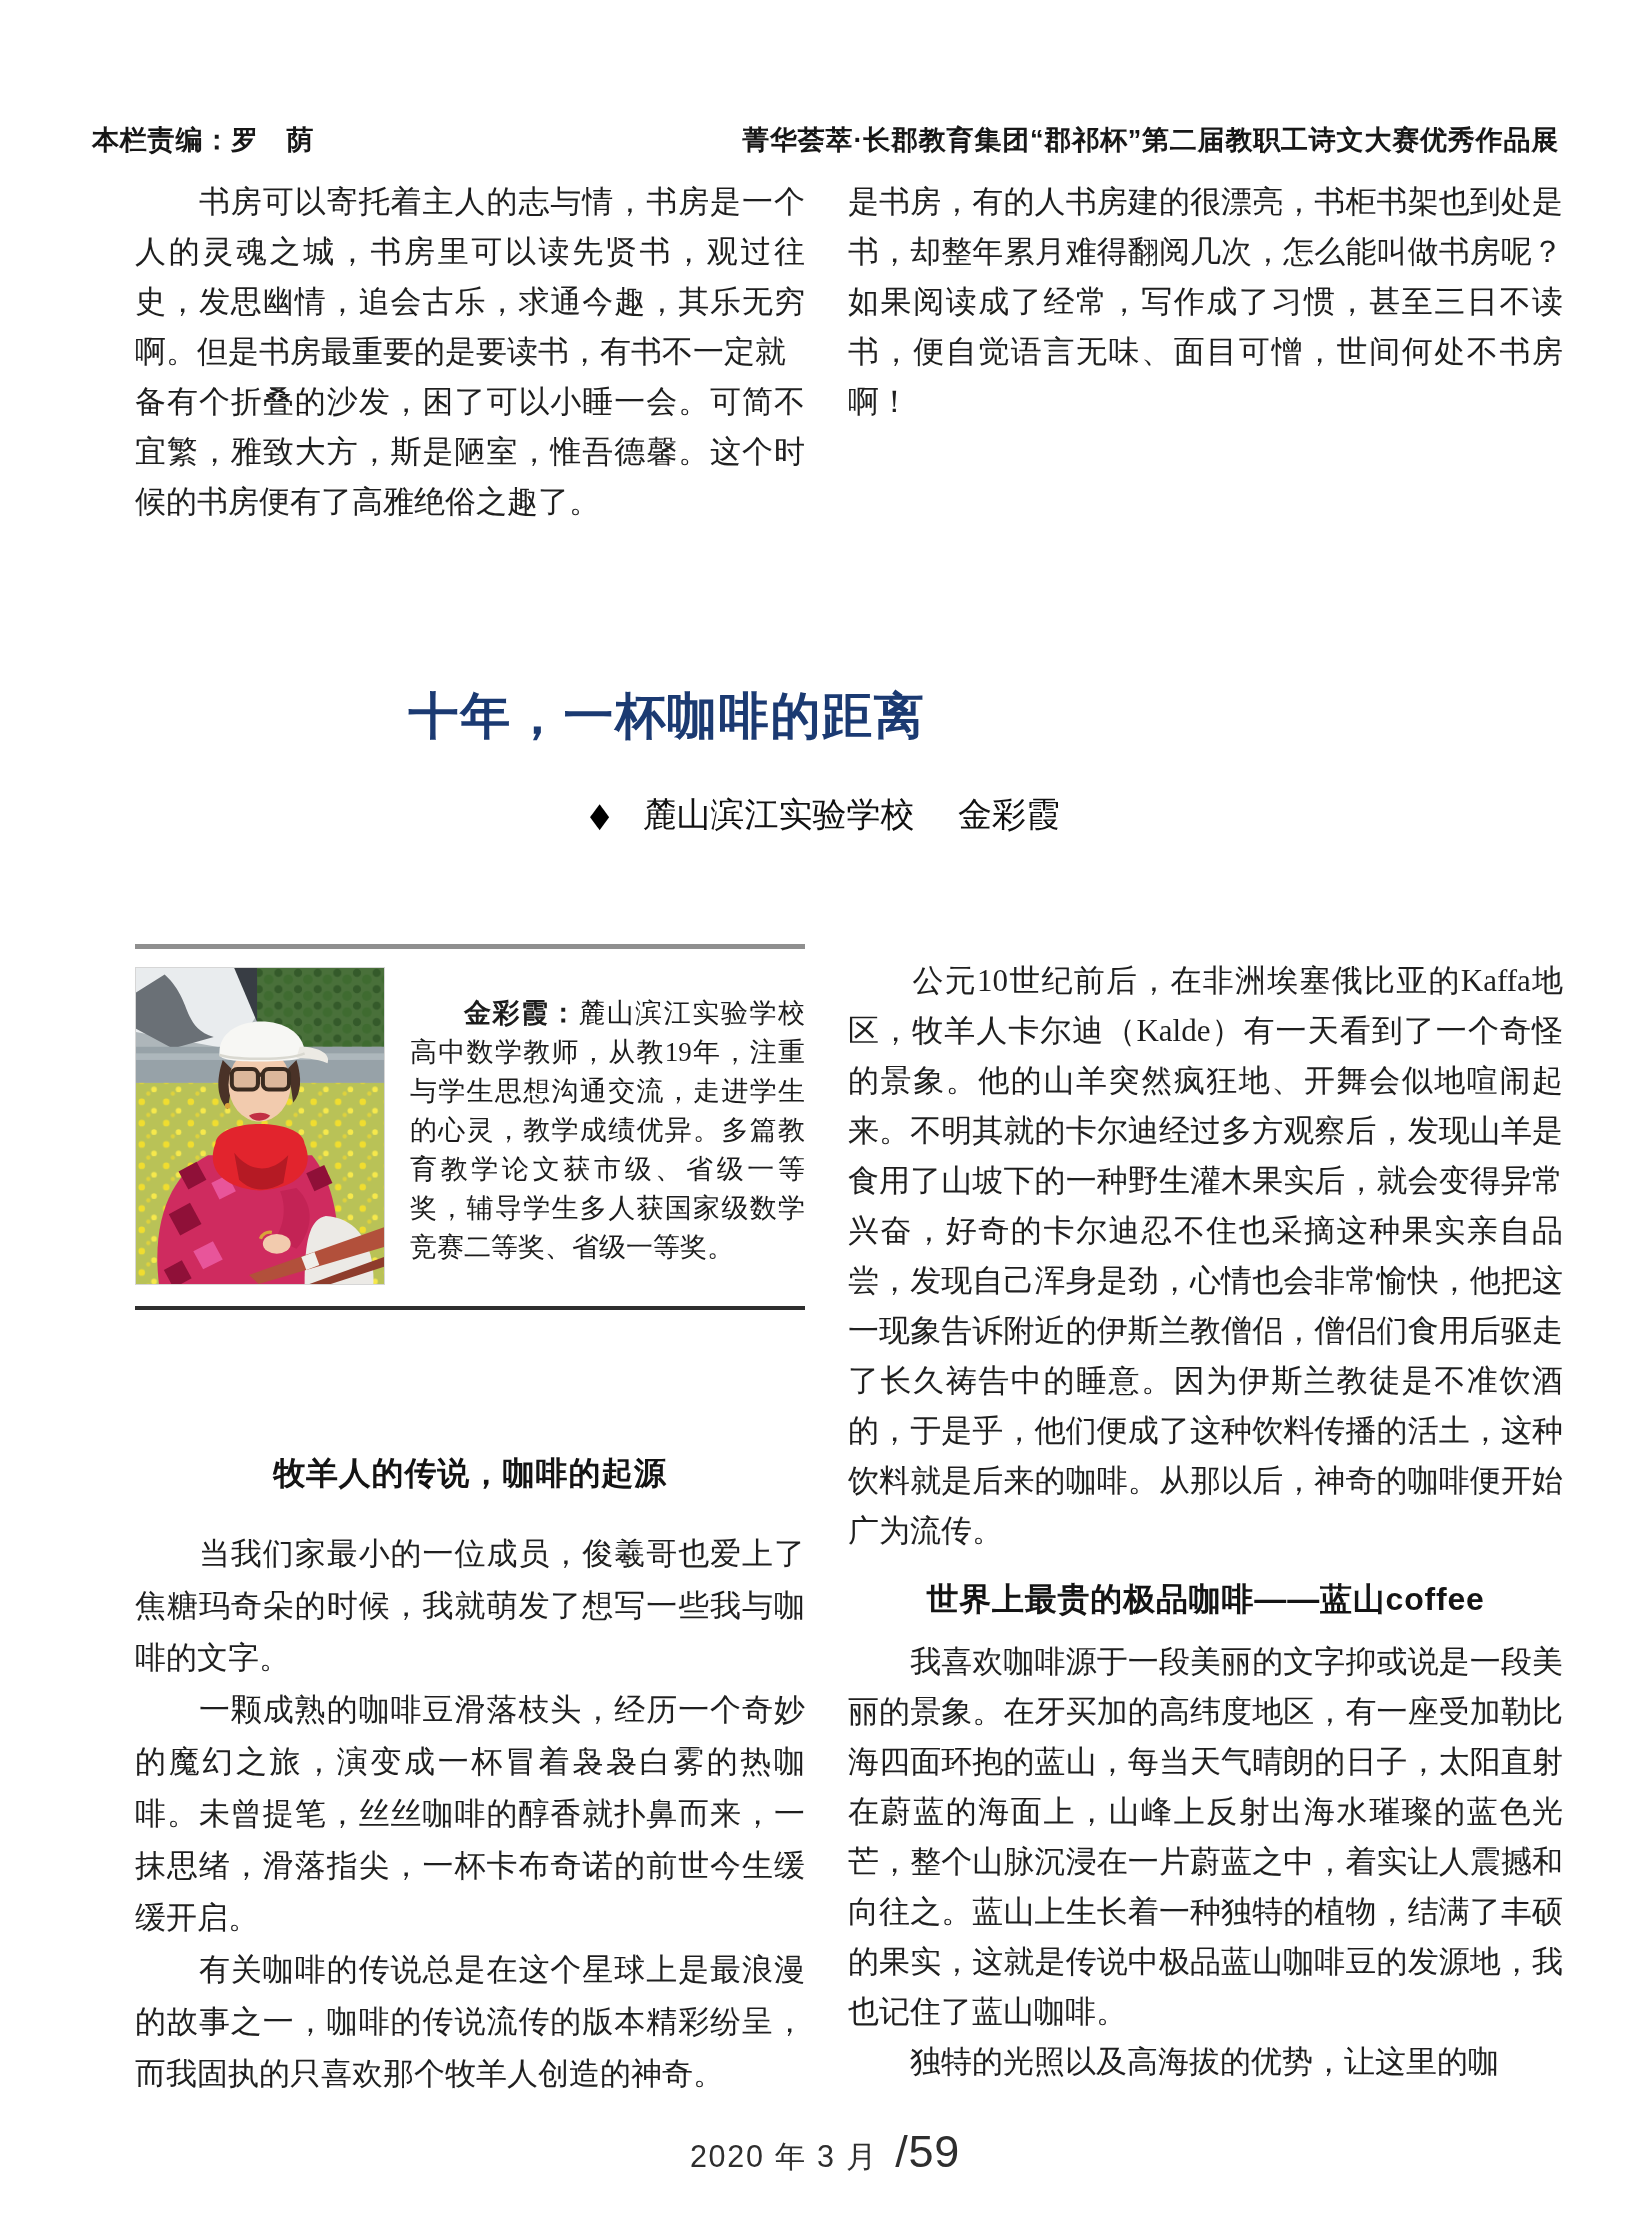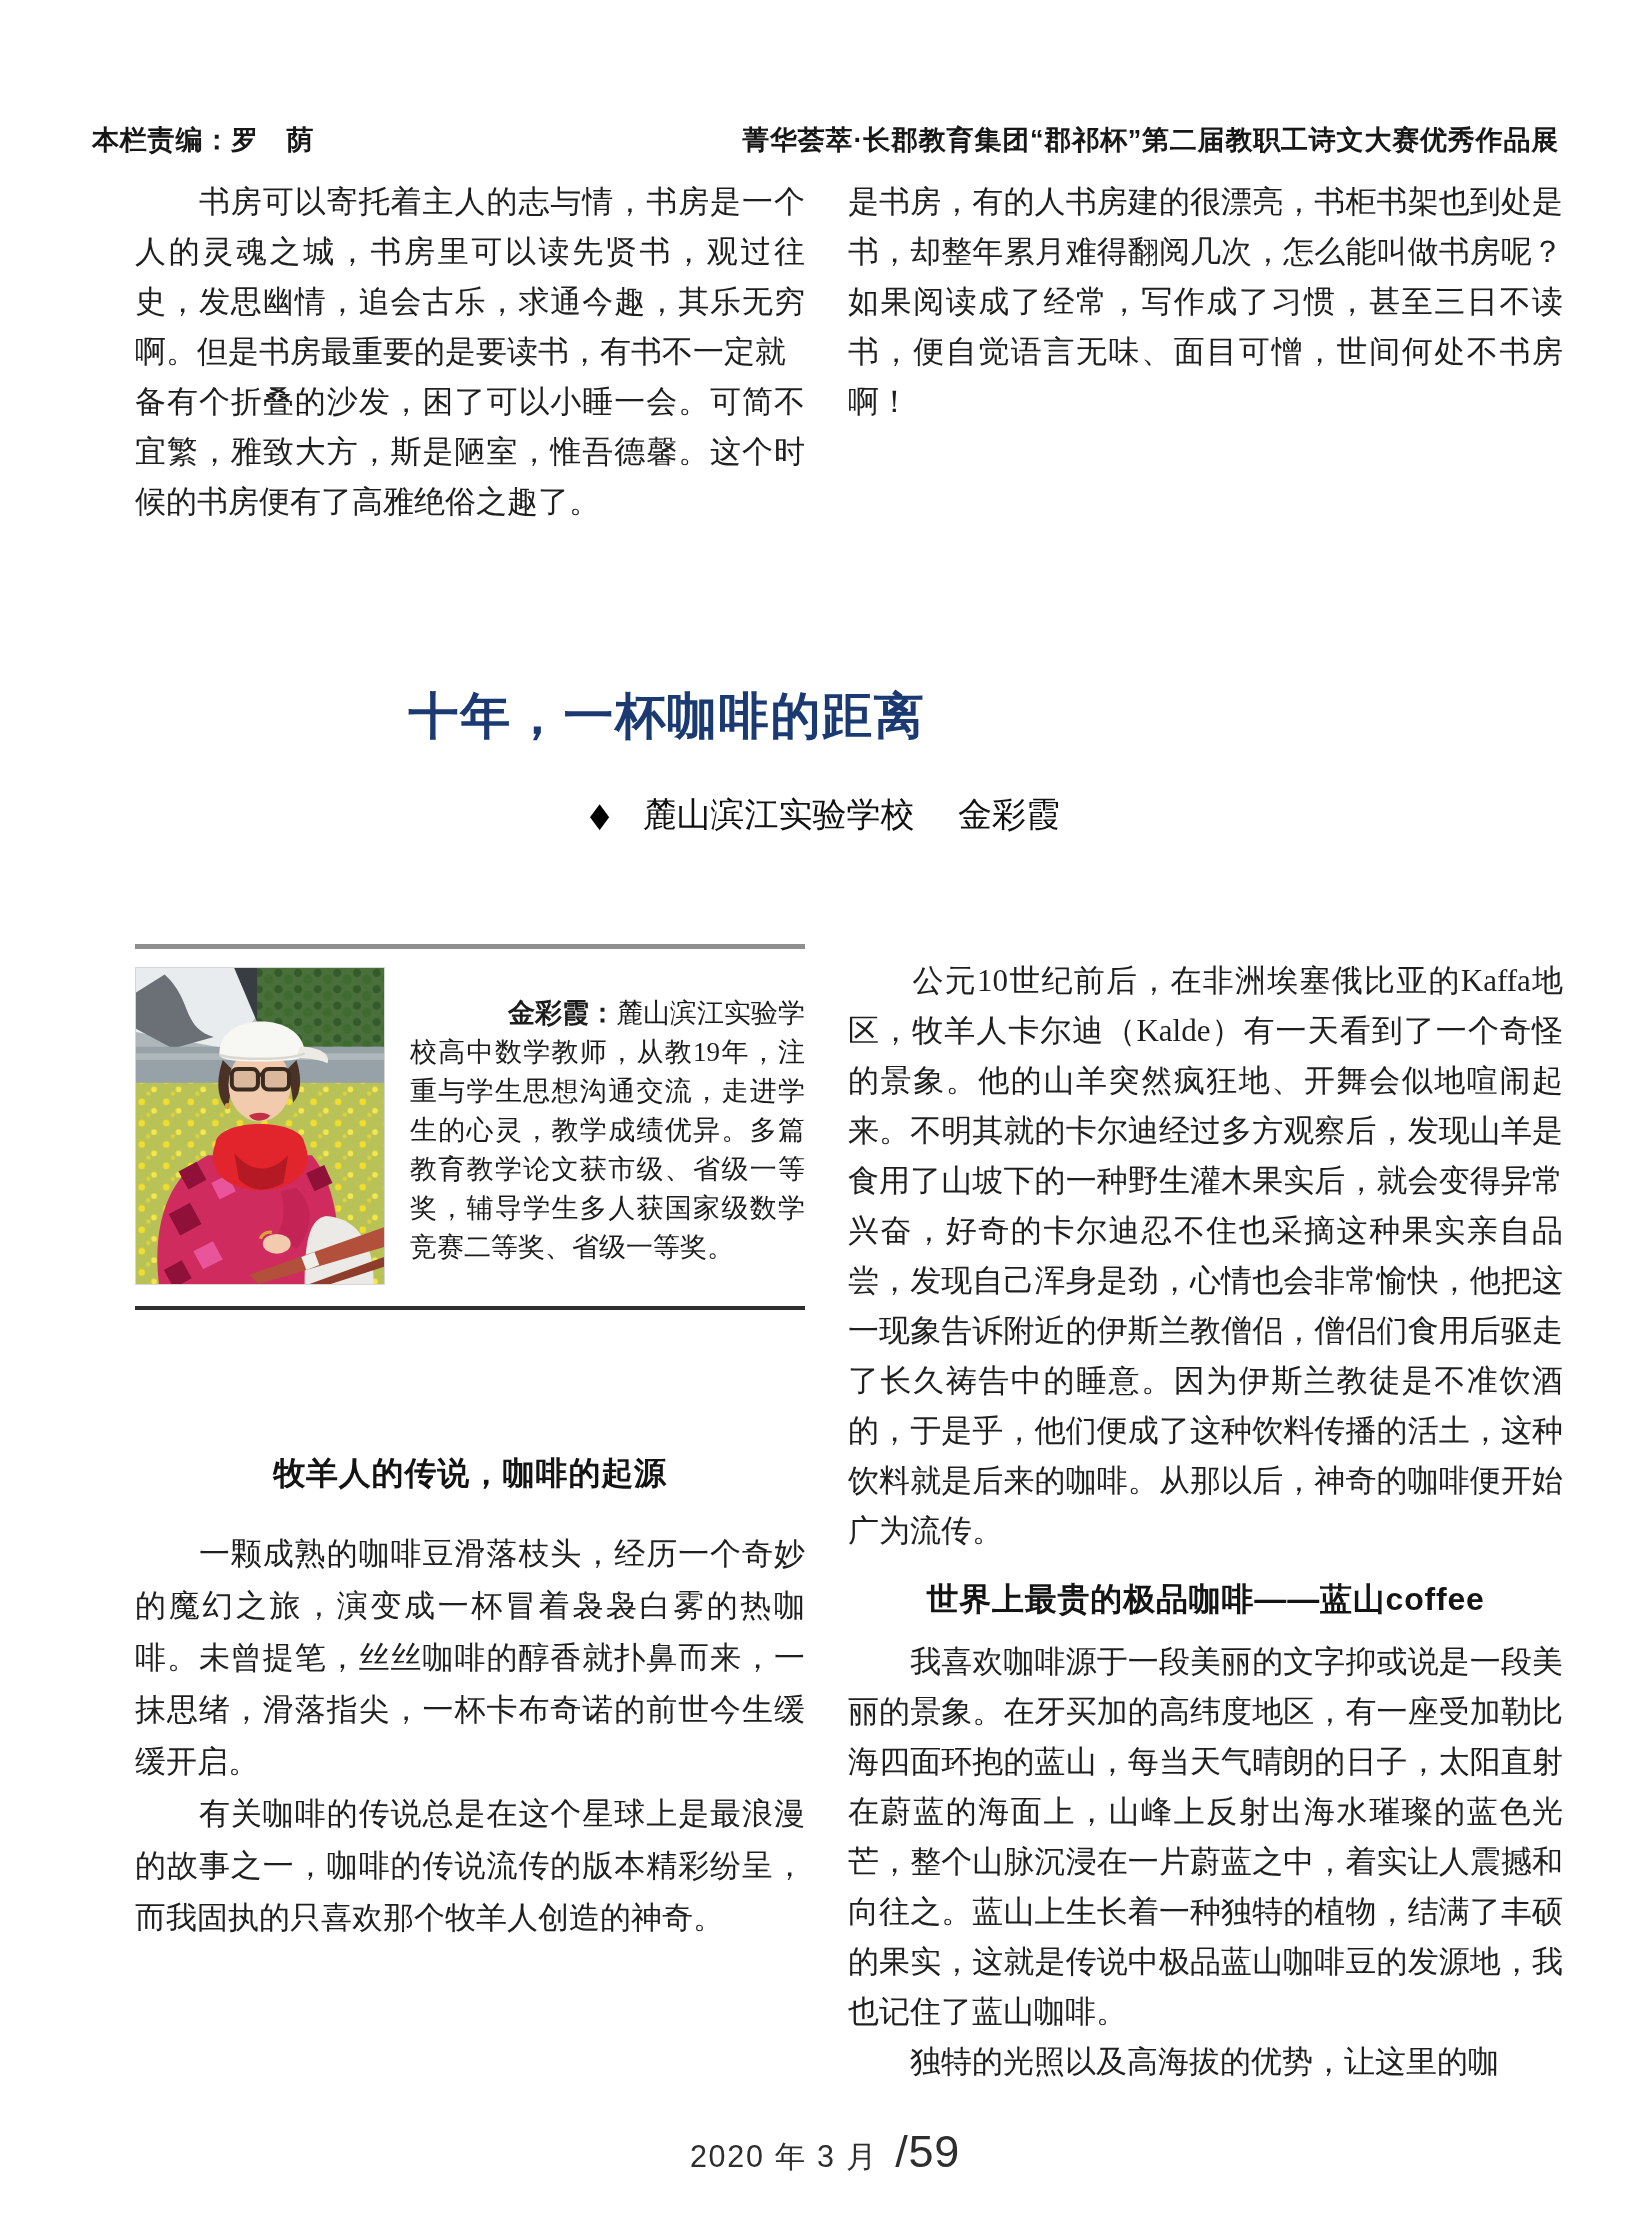--- a/index.html
+++ b/index.html
@@ -52,21 +52,21 @@
   }
   .bioRow{display:flex;}
   .photo{
     width:250px;height:318px;flex:0 0 250px;margin-right:25px;
     border:0.8px solid #d6d6d6;box-sizing:border-box;
   }
   .bioText{
     flex:1;font-size:27px;line-height:39px;text-align:justify;
     text-indent:2em;color:#1c1c1c;
   }
-  .bioText .bioName{font-weight:bold;margin-left:44px;}
+  .bioText .bioName{font-weight:bold;}
   
   .secHead{
     text-align:center;
     font-family:"Liberation Sans","DejaVu Sans",sans-serif;
     font-size:32px;font-weight:bold;color:#141414;letter-spacing:0.8px;
   }
   .h1L{top:1452px;}
   .bodyL{top:1528px;height:598px;overflow:hidden;line-height:52px;}
   .bodyR{top:956px;height:1176px;overflow:hidden;line-height:50px;}
   .bodyR .secHead{margin:21.5px 0 16.5px 0;line-height:43px;}
@@ -175,20 +175,21 @@
     </div>
     <p class="bioText">
       <span class="bioName">金彩霞：</span><span>麓山滨江实验学校高中数学教师，从教19年，注重与学生思想沟通交流，走进学生的心灵，教学成绩优异。多篇教育教学论文获市级、省级一等奖，辅导学生多人获国家级数学竞赛二等奖、省级一等奖。</span>
     </p>
   </div>
 </div>
 
 <div class="abs colL h1L secHead">牧羊人的传说，咖啡的起源</div>
 
 <div class="abs colL bodyL bodytext">
+  <p>　　当我们家最小的一位成员，俊羲哥也爱上了焦糖玛奇朵的时候，我就萌发了想写一些我与咖啡的文字。</p>
   <p>　　一颗成熟的咖啡豆滑落枝头，经历一个奇妙的魔幻之旅，演变成一杯冒着袅袅白雾的热咖啡。未曾提笔，丝丝咖啡的醇香就扑鼻而来，一抹思绪，滑落指尖，一杯卡布奇诺的前世今生缓缓开启。</p>
   <p>　　有关咖啡的传说总是在这个星球上是最浪漫的故事之一，咖啡的传说流传的版本精彩纷呈，而我固执的只喜欢那个牧羊人创造的神奇。</p>
 </div>
 
 <div class="abs colR bodyR bodytext">
   <p>　　公元10世纪前后，在非洲埃塞俄比亚的Kaffa地区，牧羊人卡尔迪（Kalde）有一天看到了一个奇怪的景象。他的山羊突然疯狂地、开舞会似地喧闹起来。不明其就的卡尔迪经过多方观察后，发现山羊是食用了山坡下的一种野生灌木果实后，就会变得异常兴奋，好奇的卡尔迪忍不住也采摘这种果实亲自品尝，发现自己浑身是劲，心情也会非常愉快，他把这一现象告诉附近的伊斯兰教僧侣，僧侣们食用后驱走了长久祷告中的睡意。因为伊斯兰教徒是不准饮酒的，于是乎，他们便成了这种饮料传播的活土，这种饮料就是后来的咖啡。从那以后，神奇的咖啡便开始广为流传。</p>
   <div class="secHead">世界上最贵的极品咖啡——蓝山coffee</div>
   <p>　　我喜欢咖啡源于一段美丽的文字抑或说是一段美丽的景象。在牙买加的高纬度地区，有一座受加勒比海四面环抱的蓝山，每当天气晴朗的日子，太阳直射在蔚蓝的海面上，山峰上反射出海水璀璨的蓝色光芒，整个山脉沉浸在一片蔚蓝之中，着实让人震撼和向往之。蓝山上生长着一种独特的植物，结满了丰硕的果实，这就是传说中极品蓝山咖啡豆的发源地，我也记住了蓝山咖啡。</p>
   <p>　　独特的光照以及高海拔的优势，让这里的咖</p>
 </div>

